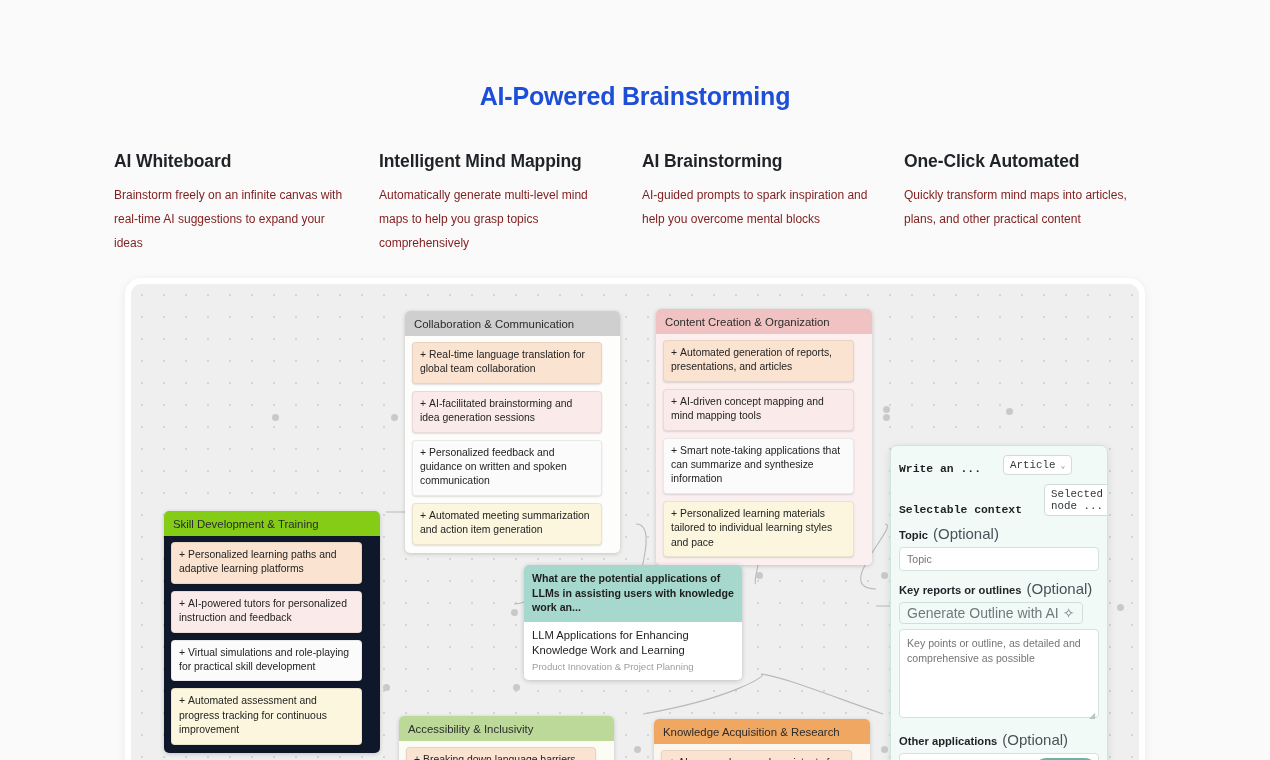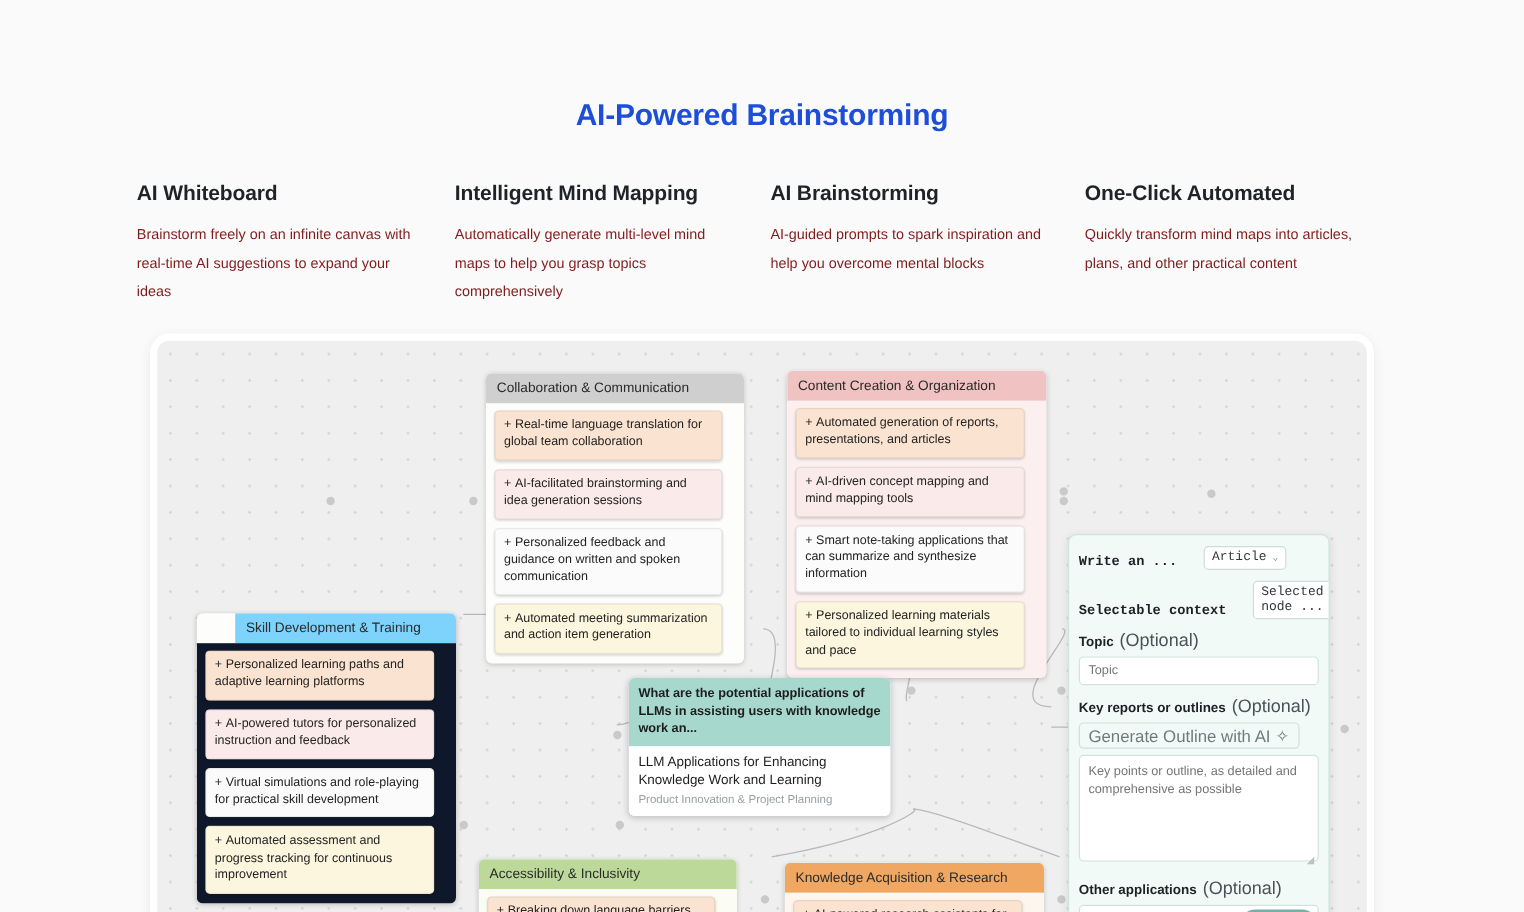--- a/index.html
+++ b/index.html
@@ -87,21 +87,21 @@
 
   
   .lf-peach  { background: #fae3d0; }
   .lf-pink   { background: #fbeaea; }
   .lf-white  { background: #fbfbfb; }
   .lf-cream  { background: #fbf6dd; }
 
   
   .hd-gray   { background: #cfcfcf; }
   .hd-rose   { background: #f0c3c2; }
-  .hd-gold   { background: #7dd3fc; margin-left: 32px; }
+  .hd-gold   { background: #84cc16; }
   .hd-green  { background: #bcd99a; }
   .hd-orange { background: #efa762; }
 
   
   .center-node {
     position: absolute;
     width: 218px;
     background: #ffffff;
     border-radius: 5px;
     box-shadow: 0 1px 5px rgba(0,0,0,0.2);

